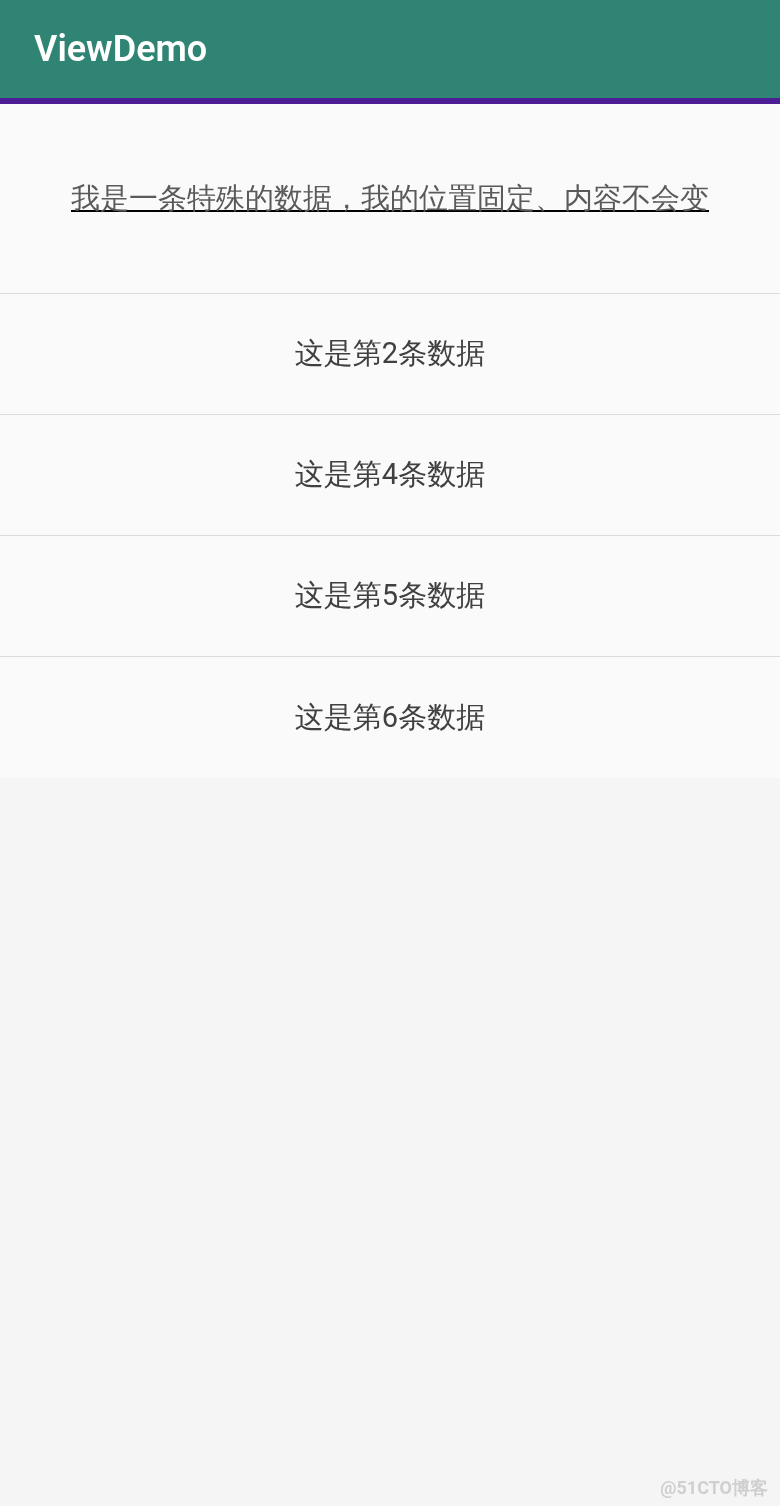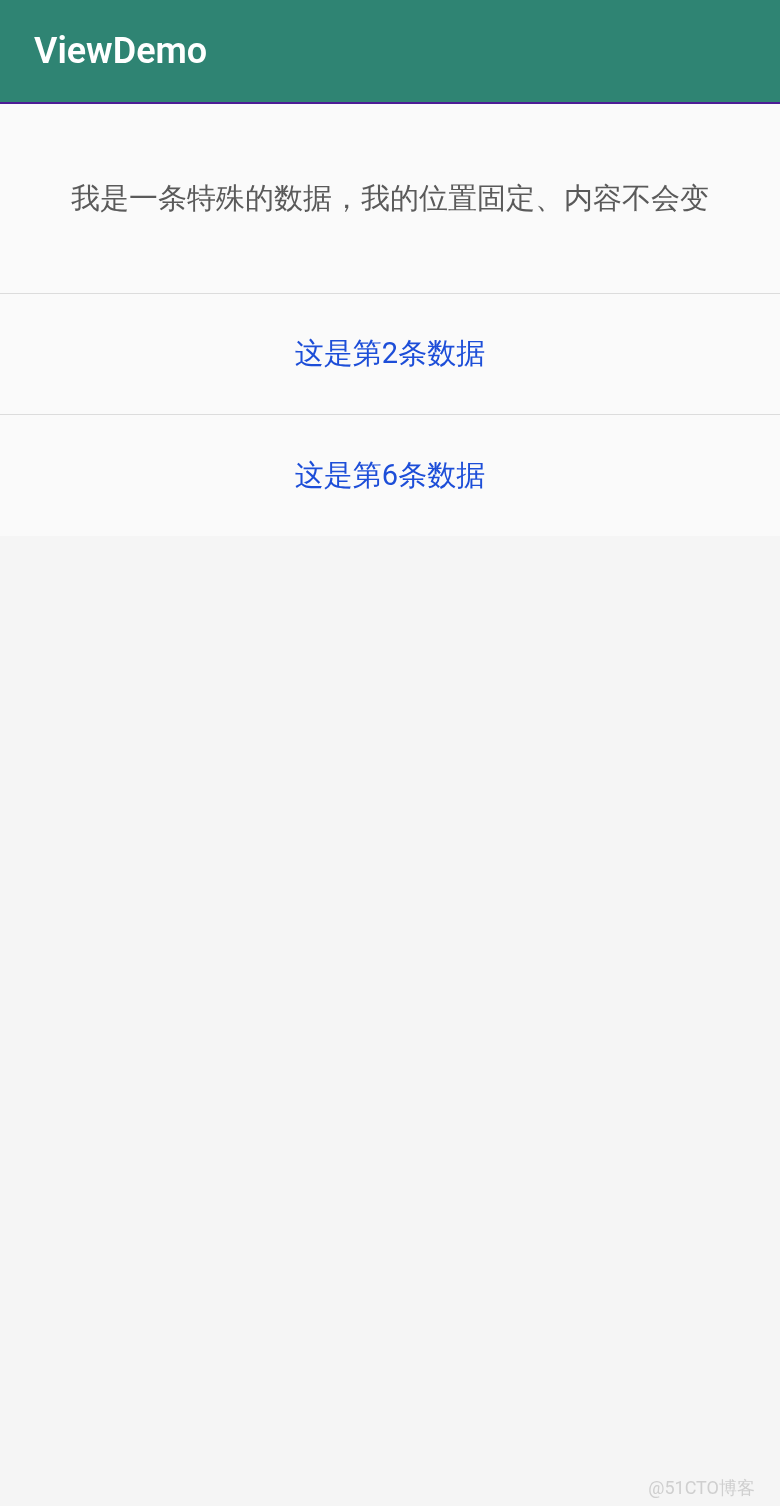--- a/index.html
+++ b/index.html
@@ -14,80 +14,88 @@
       font-family: -apple-system, BlinkMacSystemFont, "Segoe UI", Roboto, "Helvetica Neue", Arial, sans-serif;
       overflow: hidden;
       position: relative;
     }
     .action-bar {
       background: #2f8473;
       height: 104px;
       display: flex;
       align-items: center;
       padding-left: 34px;
-      border-bottom: 2px solid #4c1d95;
+      border-bottom: 6px solid #4c1d95;
     }
     .action-bar-title {
       color: #ffffff;
       font-size: 36px;
       font-weight: 600;
     }
     .list-container {
       width: 100%;
     }
     .header-item {
       background: #fafafa;
       height: 190px;
       display: flex;
       align-items: center;
       justify-content: center;
       border-bottom: 1px solid #dcdcdc;
       padding: 0 30px;
+      text-decoration: underline;
     }
     .header-text {
       color: #5a5a5a;
       font-size: 29px;
       text-align: center;
       line-height: 1.4;
     }
     .list-item {
       background: #fafafa;
       height: 121px;
       display: flex;
       align-items: center;
       justify-content: center;
       border-bottom: 1px solid #dcdcdc;
     }
     .list-item:last-child {
       border-bottom: none;
     }
     .list-item-text {
-      color: #1d4ed8;
+      color: #404040;
       font-size: 29px;
     }
     .watermark {
       position: absolute;
       bottom: 6px;
-      right: 25px;
+      right: 12px;
       color: #cfcfcf;
       font-size: 18px;
+      font-weight: bold;
     }
   </style>
 </head>
 <body>
 
 <div class="action-bar">
   <span class="action-bar-title">ViewDemo</span>
 </div>
 
 <div class="list-container">
   <div class="header-item">
     <span class="header-text">我是一条特殊的数据，我的位置固定、内容不会变</span>
   </div>
   <div class="list-item">
     <span class="list-item-text">这是第2条数据</span>
   </div>
   <div class="list-item">
+    <span class="list-item-text">这是第4条数据</span>
+  </div>
+  <div class="list-item">
+    <span class="list-item-text">这是第5条数据</span>
+  </div>
+  <div class="list-item">
     <span class="list-item-text">这是第6条数据</span>
   </div>
 </div>
 
 <div class="watermark">@51CTO博客</div>
 
 </body></html>

